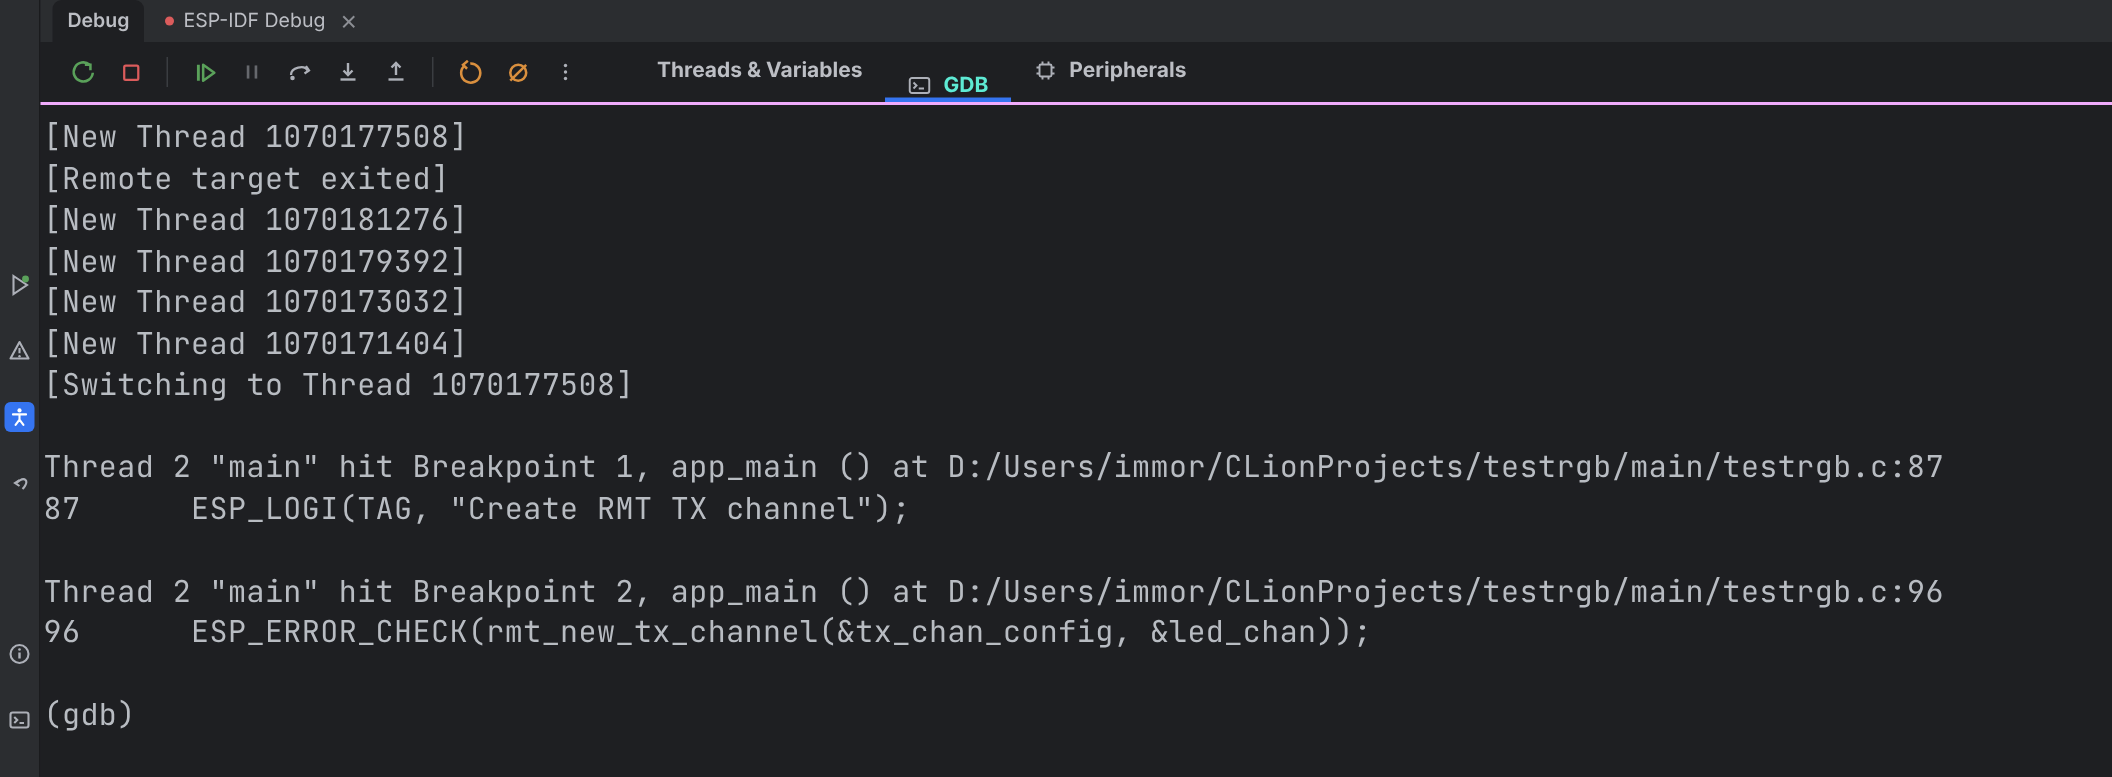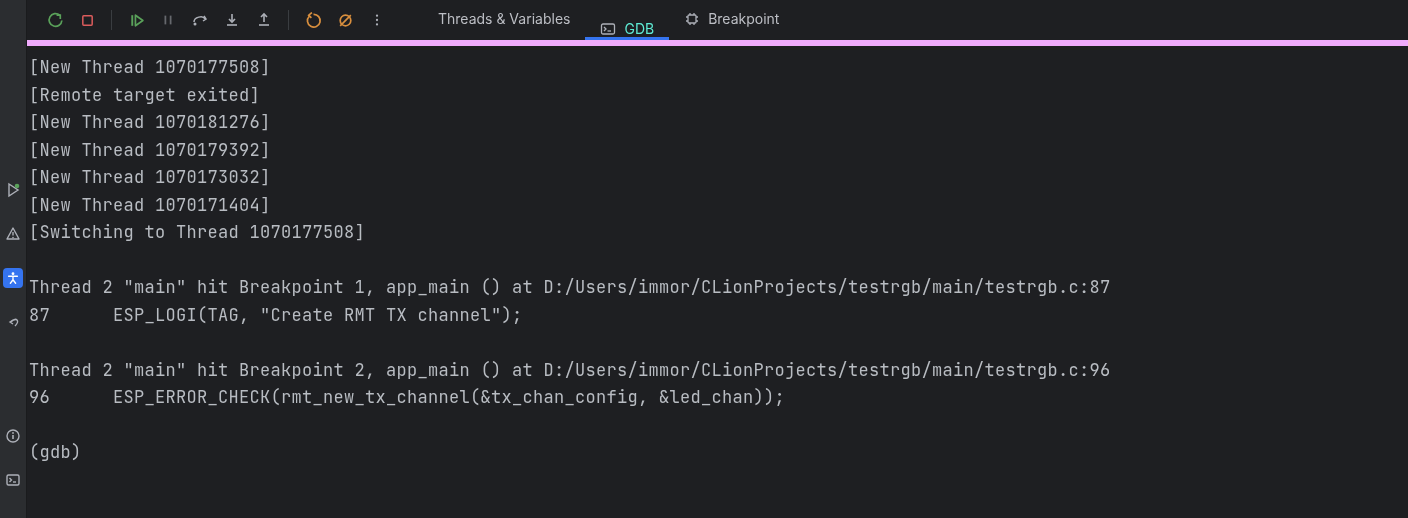--- a/index.html
+++ b/index.html
@@ -94,21 +94,22 @@
     color: var(--text-dim);
     margin-left: 4px;
   }
   .toolbar {
     height: 40px;
     display: flex;
     align-items: center;
     padding: 0 14px;
     gap: 4px;
     background: var(--bg);
-    border-bottom: 6px solid #f0abfc;
+    border-bottom: 2px solid #f0abfc;
+    font-weight: bold;
   }
   .toolbar .btn {
     width: 28px;
     height: 28px;
     display: flex;
     align-items: center;
     justify-content: center;
     border-radius: 4px;
     color: var(--icon);
   }
@@ -143,21 +144,21 @@
   }
   .viewtabs .vtab .vtab-icon {
     display:flex;align-items:center;justify-content:center;
     color: var(--icon);
   }
   .console {
     flex: 1;
     overflow: auto;
     padding: 8px 2px 5px 2px;
     font-family: "JetBrains Mono", Consolas, "Menlo", monospace;
-    font-size: 17px;
+    font-size: 20px;
     line-height: 27.5px;
     color: var(--text-console);
     white-space: pre;
     letter-spacing: 0.3px;
   }
   svg { display:block; }
 </style>
 </head>
 <body>
 
@@ -200,20 +201,35 @@
       <svg width="16" height="16" viewBox="0 0 16 16">
           <rect x="2" y="3" width="12" height="10" rx="1.5" fill="none" stroke="currentColor" stroke-width="1.4"></rect>
           <polyline points="4.5,6 6.5,8 4.5,10" fill="none" stroke="currentColor" stroke-width="1.4"></polyline>
           <line x1="8" y1="10" x2="11" y2="10" stroke="currentColor" stroke-width="1.4"></line>
         </svg>
     </div>
   </div>
 
   <div class="main">
 
+    <div class="tabstrip">
+      <div class="tab active">
+        <span>Debug</span>
+      </div>
+      <div class="tab">
+        <span class="dot"></span>
+        <span>ESP-IDF Debug</span>
+        <span class="close">
+          <svg width="11" height="11" viewBox="0 0 12 12">
+              <line x1="2" y1="2" x2="10" y2="10" stroke="currentColor" stroke-width="1.4"></line>
+              <line x1="10" y1="2" x2="2" y2="10" stroke="currentColor" stroke-width="1.4"></line>
+            </svg>
+        </span>
+      </div>
+    </div>
 
     <div class="toolbar">
       <div class="btn" title="Rerun">
         <svg width="17" height="17" viewBox="0 0 16 16">
             <path d="M12 3 A6 6 0 1 0 14 8" fill="none" stroke="#5aa15a" stroke-width="1.6"></path>
             <polyline points="9,3 12.5,3 12.5,6.5" fill="none" stroke="#5aa15a" stroke-width="1.6"></polyline>
           </svg>
       </div>
       <div class="btn" title="Stop">
         <svg width="15" height="15" viewBox="0 0 16 16">
@@ -296,21 +312,21 @@
                 <line x1="6" y1="2" x2="6" y2="4" stroke="currentColor" stroke-width="1.3"></line>
                 <line x1="10" y1="2" x2="10" y2="4" stroke="currentColor" stroke-width="1.3"></line>
                 <line x1="6" y1="12" x2="6" y2="14" stroke="currentColor" stroke-width="1.3"></line>
                 <line x1="10" y1="12" x2="10" y2="14" stroke="currentColor" stroke-width="1.3"></line>
                 <line x1="2" y1="6" x2="4" y2="6" stroke="currentColor" stroke-width="1.3"></line>
                 <line x1="2" y1="10" x2="4" y2="10" stroke="currentColor" stroke-width="1.3"></line>
                 <line x1="12" y1="6" x2="14" y2="6" stroke="currentColor" stroke-width="1.3"></line>
                 <line x1="12" y1="10" x2="14" y2="10" stroke="currentColor" stroke-width="1.3"></line>
               </svg>
           </span>
-          <span>Breakpoint</span>
+          <span>Peripherals</span>
         </div>
       </div>
     </div>
 
     <div class="console" id="console">[New Thread 1070177508]
 [Remote target exited]
 [New Thread 1070181276]
 [New Thread 1070179392]
 [New Thread 1070173032]
 [New Thread 1070171404]

